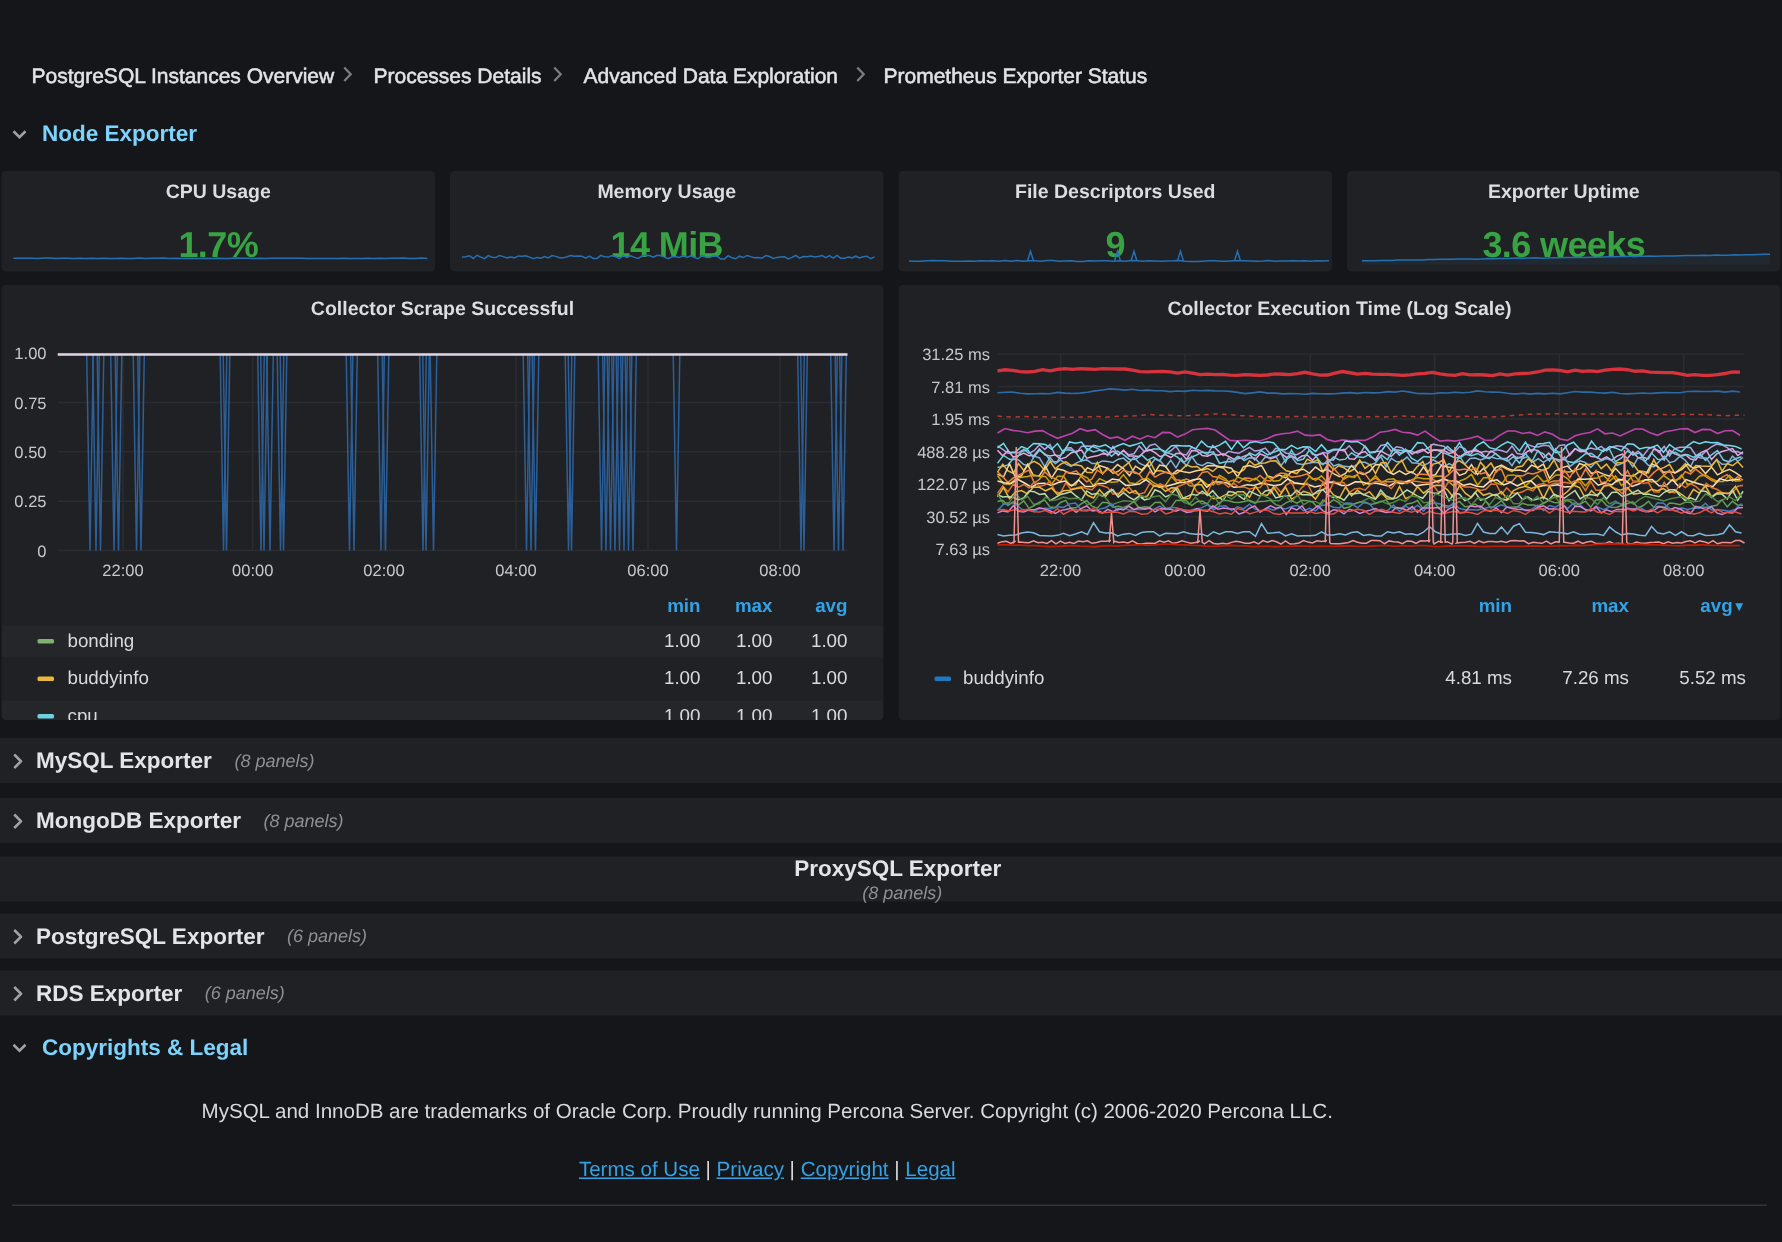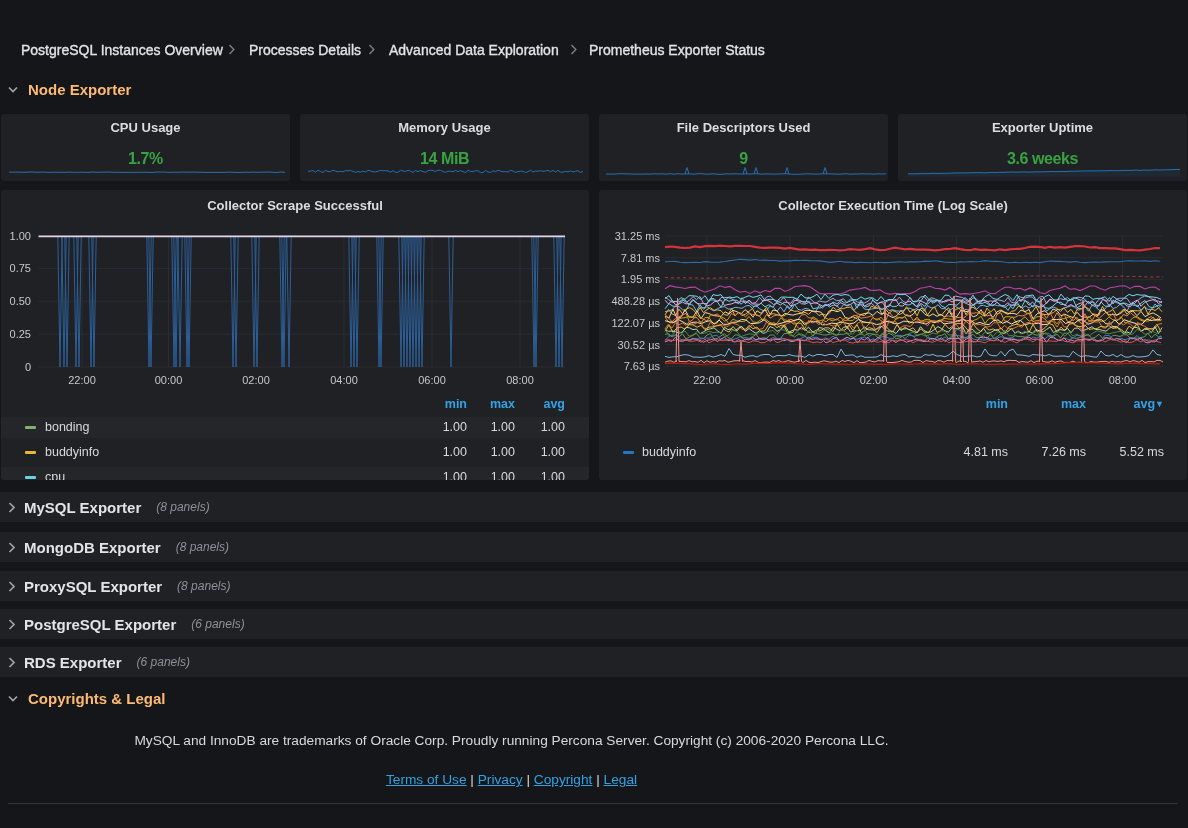--- a/index.html
+++ b/index.html
@@ -1,24 +1,24 @@
 <!DOCTYPE html>
 <html><head>
 <meta charset="utf-8">
 <style>
   html,body{margin:0;padding:0;}
   body{width:1188px;height:828px;background:#141619;font-family:"Liberation Sans",sans-serif;overflow:hidden;position:relative;}
   .abs{position:absolute;}
   .crumb-item{position:absolute;top:42px;font-size:14px;font-weight:400;-webkit-text-stroke:0.35px #e2e3e4;color:#e2e3e4;white-space:nowrap;}
   .crumb-sep{position:absolute;top:44px;color:#77797c;}
   .rowhead{position:absolute;left:8px;display:flex;align-items:center;}
-  .rowhead .tt{font-size:15px;font-weight:700;color:#fdba74;margin-left:10px;}
+  .rowhead .tt{font-size:15px;font-weight:700;color:#7dd3fc;margin-left:10px;}
   .panel{position:absolute;background:#202125;border-radius:3px;overflow:hidden;}
   .ptitle{position:absolute;left:0;right:0;top:6px;text-align:center;font-size:13px;font-weight:700;color:#dcdde0;}
-  .bigval{position:absolute;left:0;right:0;text-align:center;font-weight:700;color:#37a342;font-size:16px;letter-spacing:-0.4px;}
+  .bigval{position:absolute;left:0;right:0;text-align:center;font-weight:700;color:#37a342;font-size:24px;letter-spacing:-0.4px;}
   .band{position:absolute;left:0;width:1188px;height:30px;background:#202125;display:flex;align-items:center;}
   .band .chev{margin-left:8px;}
   .band .tt{font-size:15px;font-weight:700;color:#e3e4e6;margin-left:9px;}
   .band .cnt{font-size:12px;font-style:italic;color:#8d9094;margin-left:15px;}
   .legend{position:absolute;font-size:12.5px;color:#d8d9da;}
   .lrow{position:absolute;height:21px;line-height:21px;}
   .lhead{color:#33a2e5;font-weight:700;}
   .dash{position:absolute;width:11px;height:3px;border-radius:1px;top:9px;}
   .num{position:absolute;text-align:right;}
   .copytext{position:absolute;left:0;width:1023px;text-align:center;font-size:13.7px;color:#d8d9da;}
@@ -258,21 +258,21 @@
   <span class="tt">MySQL Exporter</span>
     <span class="cnt">(8 panels)</span>
 </div>
 <div class="band" style="top:532px;">
   <svg class="chev" width="7" height="11" viewBox="0 0 7 11">
       <path d="M1.5 1 L6 5.5 L1.5 10" stroke="#9fa2a6" stroke-width="1.7" fill="none"></path>
     </svg>
   <span class="tt">MongoDB Exporter</span>
     <span class="cnt">(8 panels)</span>
 </div>
-<div class="band" style="top:571px;">
+<div class="band" style="top:571px;flex-direction:column;">
   <svg class="chev" width="7" height="11" viewBox="0 0 7 11">
       <path d="M1.5 1 L6 5.5 L1.5 10" stroke="#9fa2a6" stroke-width="1.7" fill="none"></path>
     </svg>
   <span class="tt">ProxySQL Exporter</span>
     <span class="cnt">(8 panels)</span>
 </div>
 <div class="band" style="top:609px;">
   <svg class="chev" width="7" height="11" viewBox="0 0 7 11">
       <path d="M1.5 1 L6 5.5 L1.5 10" stroke="#9fa2a6" stroke-width="1.7" fill="none"></path>
     </svg>

